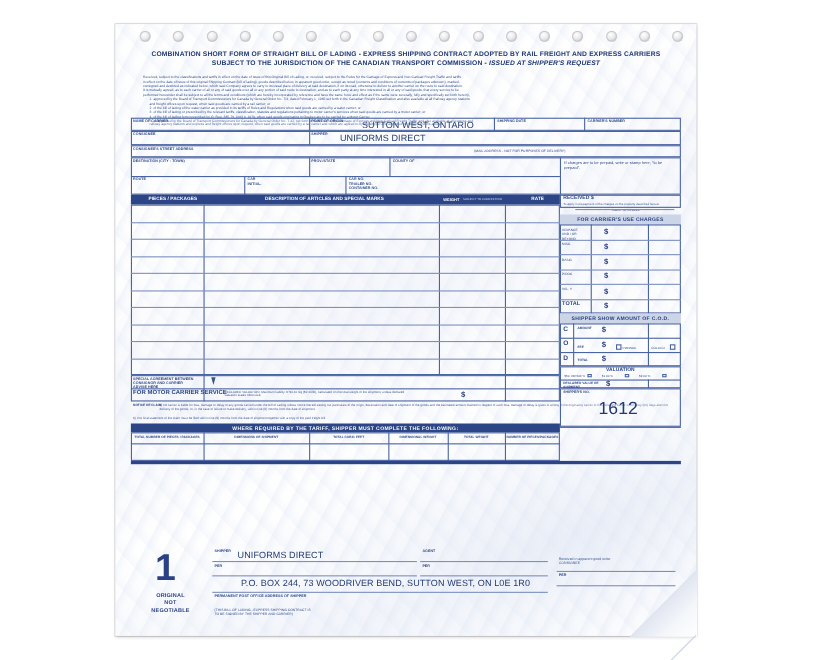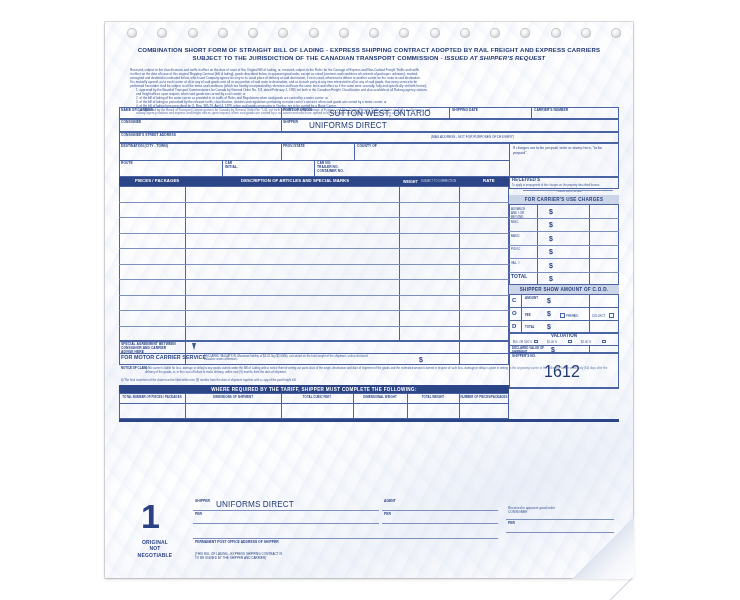--- a/index.html
+++ b/index.html
@@ -301,20 +301,21 @@
       <div class="val" style="left:97px;top:2.5px;">UNIFORMS DIRECT</div>
       <div class="hline thin" style="left:74px;top:13px;width:186px;"></div>
       <div class="lbl" style="left:76px;top:15px;">PER</div>
       <div class="hline thin" style="left:74px;top:26px;width:186px;"></div>
 
       <div class="lbl" style="left:265px;top:2px;">AGENT</div>
       <div class="hline thin" style="left:263px;top:13px;width:116px;"></div>
       <div class="lbl" style="left:265px;top:15px;">PER</div>
       <div class="hline thin" style="left:263px;top:26px;width:116px;"></div>
 
+      <div class="val" style="left:100px;top:29px;">P.O. BOX 244, 73 WOODRIVER BEND, SUTTON WEST, ON  L0E 1R0</div>
       <div class="hline thin" style="left:74px;top:41px;width:305px;"></div>
       <div class="lbl" style="left:76px;top:43px;">PERMANENT POST OFFICE ADDRESS OF SHIPPER</div>
       <div class="lbl n" style="left:76px;top:55px;font-size:3px;">(THIS BILL OF LADING - EXPRESS SHIPPING CONTRACT IS</div>
       <div class="lbl n" style="left:76px;top:59px;font-size:3px;">TO BE SIGNED BY THE SHIPPER AND CARRIER)</div>
 
       <div class="tiny" style="left:389px;top:10px;width:100px;font-size:3.2px;">
         <span>Received in apparent good order</span><br>
         <span>CONSIGNEE</span>
       </div>
       <div class="hline thin" style="left:387px;top:22px;width:108px;"></div>

